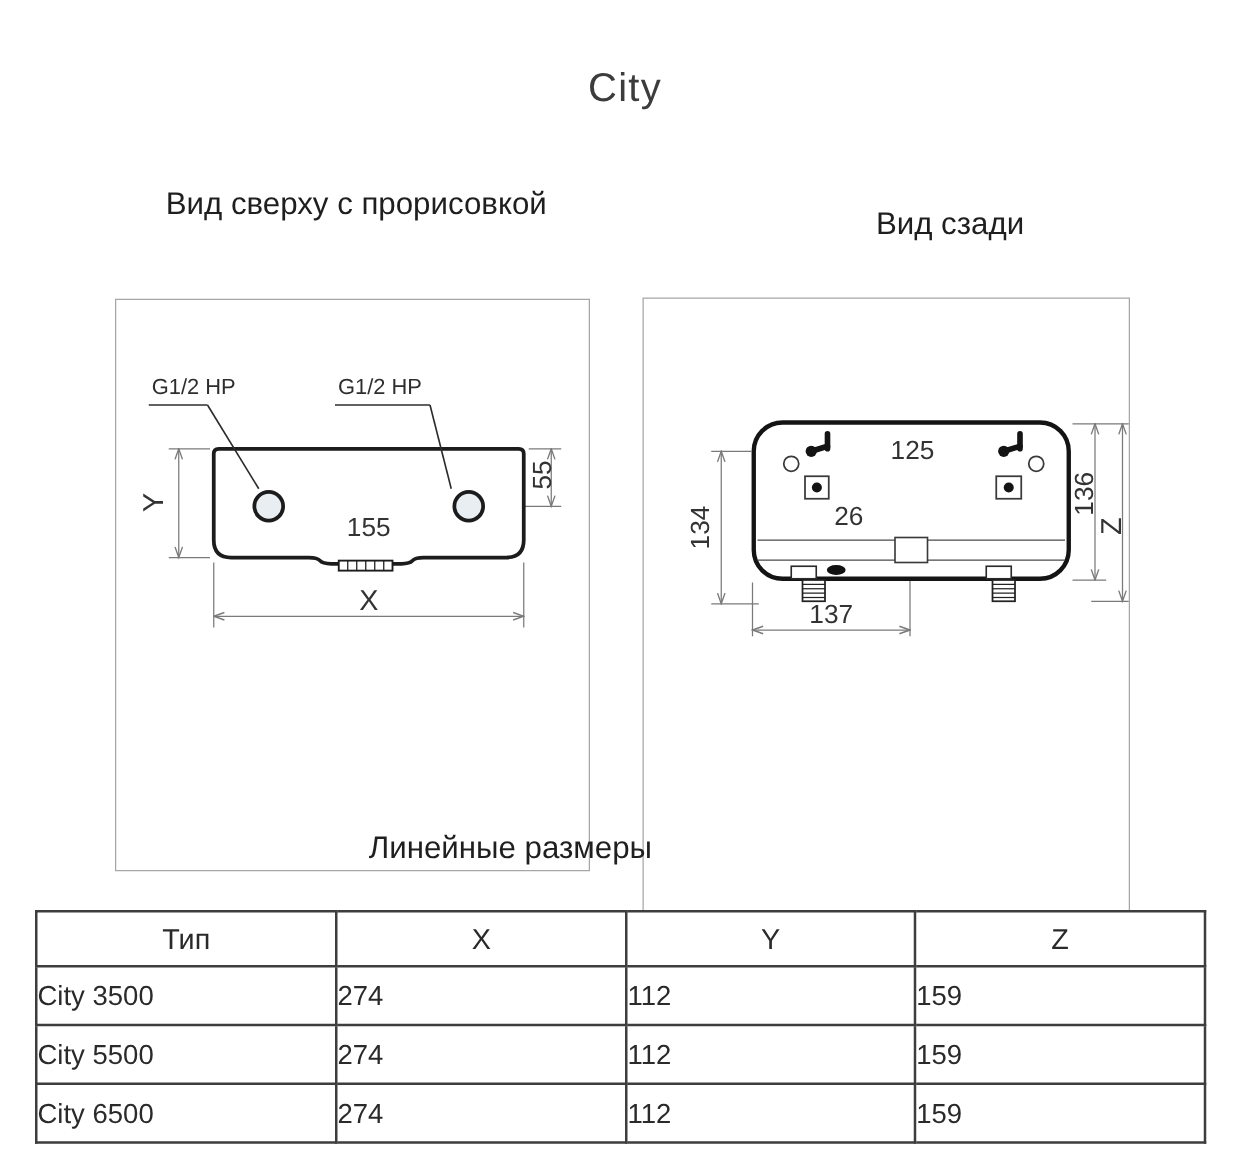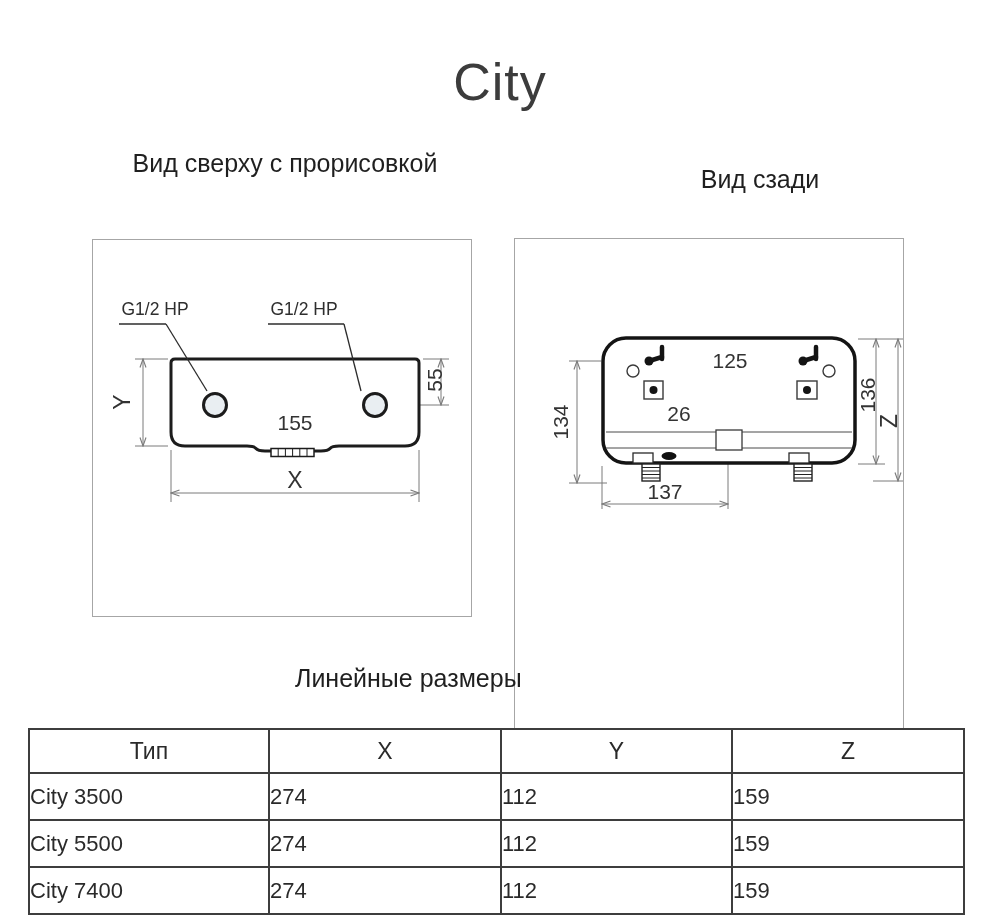--- a/index.html
+++ b/index.html
@@ -3,21 +3,21 @@
 <meta charset="utf-8">
 <style>
   * { margin:0; padding:0; box-sizing:border-box; }
   html,body { background:#ffffff; }
   .page {
     position:relative; width:1000px; height:923px; background:#fff;
     font-family:"Liberation Sans", sans-serif; color:#2b2b2b; overflow:hidden;
   }
   .title {
     position:absolute; left:0; top:52px; width:1000px; text-align:center;
-    font-size:52px; font-weight:400; color:#3c3c3c; letter-spacing:1px;
+    font-size:32px; font-weight:400; color:#3c3c3c; letter-spacing:1px;
   }
   .view-label {
     position:absolute; text-align:center; font-size:25px; color:#1f1f1f;
     line-height:34px; font-weight:400;
   }
   .panel {
     position:absolute; border:1px solid #a6a6a6; background:#fff;
   }
   .panel svg { position:absolute; left:0; top:0; }
   .dimtext {
@@ -49,21 +49,21 @@
 <div class="page">
 
   <div class="title">City</div>
 
   <div class="view-label" style="left:92px; top:146px; width:386px;">
     <div>Вид сверху с прорисовкой</div>
   </div>
 
   <div class="view-label" style="left:640px; top:162px; width:240px;">Вид сзади</div>
 
-  <div class="panel" style="left:92px; top:239px; width:380px; height:378px;">
+  <div class="panel" style="left:92px; top:239px; width:380px; height:458px;">
     <svg width="380" height="378" viewBox="0 0 380 378">
       <defs>
         <marker id="ar1" viewBox="0 0 10 10" refX="9" refY="5" markerWidth="10" markerHeight="10" orient="auto-start-reverse">
           <path d="M0.5,2 L9,5 L0.5,8" fill="none" stroke="#7a7a7a" stroke-width="1.1"></path>
         </marker>
       </defs>
 
       <g stroke="#7a7a7a" stroke-width="1" fill="none">
 
         <line x1="42" y1="119" x2="75" y2="119"></line>
@@ -233,21 +233,21 @@
         <td>112</td>
         <td>159</td>
       </tr>
       <tr>
         <td>City 5500</td>
         <td>274</td>
         <td>112</td>
         <td>159</td>
       </tr>
       <tr>
-        <td>City 7400</td>
+        <td>City 6500</td>
         <td>274</td>
         <td>112</td>
         <td>159</td>
       </tr>
     </tbody>
   </table>
 
 </div>
 
 </body></html>

